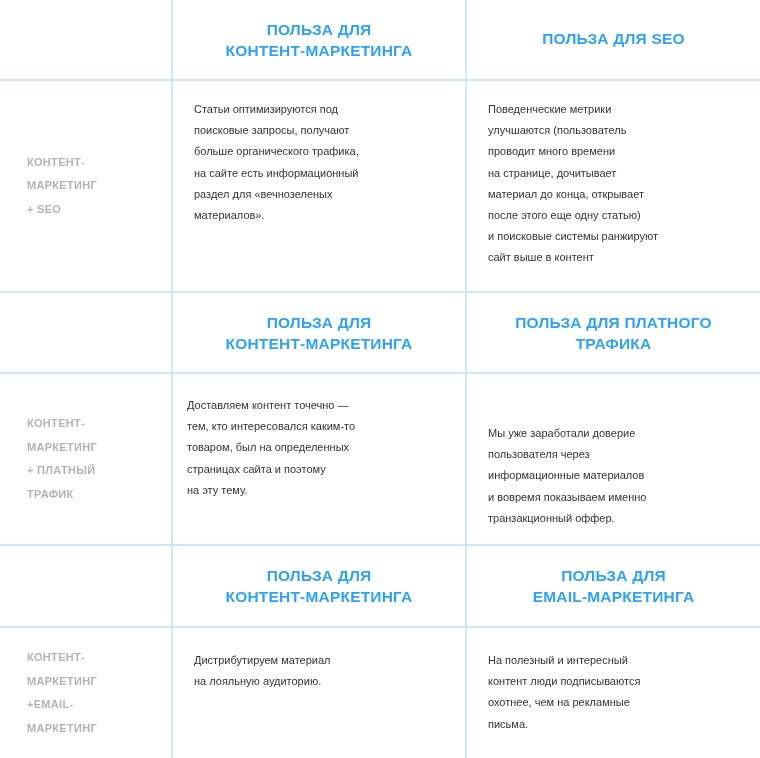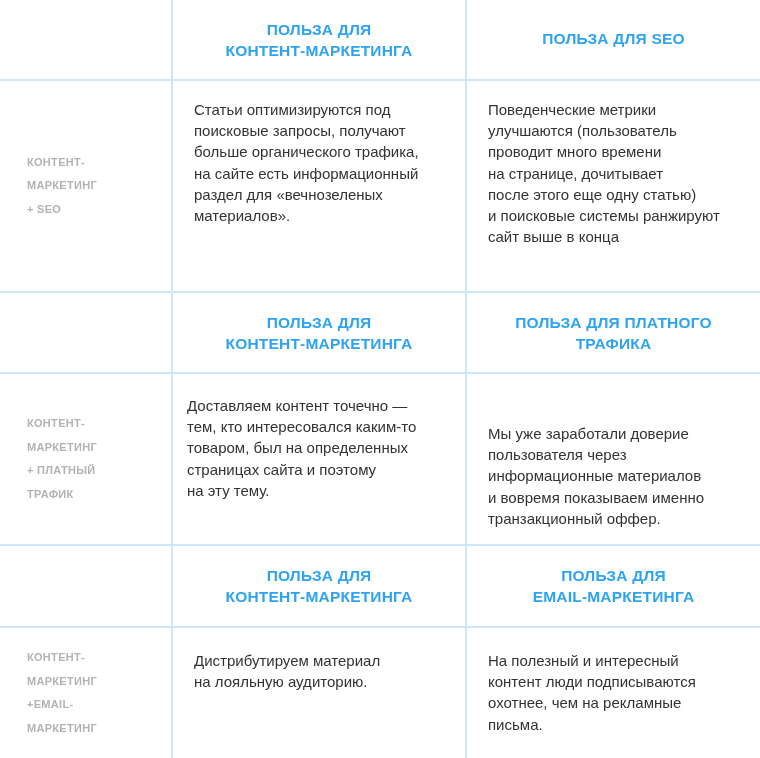--- a/index.html
+++ b/index.html
@@ -5,21 +5,21 @@
   html, body { margin:0; padding:0; background:#ffffff; }
   body { width:760px; height:758px; overflow:hidden; position:relative; font-family:"Liberation Sans", sans-serif; }
   .grid { position:absolute; left:0; top:0; width:760px; height:758px; }
   .vline { position:absolute; top:0; width:2px; height:758px; background:#cce7fb; }
   .hline { position:absolute; left:0; width:760px; height:2px; background:#cce7fb; }
   .cell { position:absolute; box-sizing:border-box; }
   .head { display:flex; align-items:center; justify-content:center; text-align:center;
           color:#2ea3f2; font-weight:bold; font-size:15.5px; line-height:21px; letter-spacing:0.2px; }
   .rowlabel { display:flex; align-items:center; padding-left:27px;
               color:#b3b3b3; font-weight:bold; font-size:11px; line-height:23.5px; letter-spacing:0.3px; }
-  .body { color:#333333; font-size:15px; line-height:21.2px; padding-left:21px; padding-right:8px; }
+  .body { color:#333333; font-size:11px; line-height:21.2px; padding-left:21px; padding-right:8px; }
   .body span, .rowlabel span, .head span { display:block; white-space:nowrap; }
 </style>
 </head>
 <body>
 
 <div class="grid">
 
   <div class="vline" style="left:171px;"></div>
   <div class="vline" style="left:465px;"></div>
   <div class="hline" style="top:79px;"></div>
@@ -52,23 +52,24 @@
     <span>больше органического трафика,</span>
     <span>на сайте есть информационный</span>
     <span>раздел для «вечнозеленых</span>
     <span>материалов».</span>
   </div>
   <div class="cell body" style="left:467px; top:99px; width:293px;">
     <span>Поведенческие метрики</span>
     <span>улучшаются (пользователь</span>
     <span>проводит много времени</span>
     <span>на странице, дочитывает</span>
+    <span>материал до конца, открывает</span>
     <span>после этого еще одну статью)</span>
     <span>и поисковые системы ранжируют</span>
-    <span>сайт выше в конца</span>
+    <span>сайт выше в контент</span>
   </div>
 
   <div class="cell head" style="left:173px; top:293px; width:292px; height:79px;">
     <div>
       <span>ПОЛЬЗА ДЛЯ</span>
       <span>КОНТЕНТ-МАРКЕТИНГА</span>
     </div>
   </div>
   <div class="cell head" style="left:467px; top:293px; width:293px; height:79px;">
     <div>

